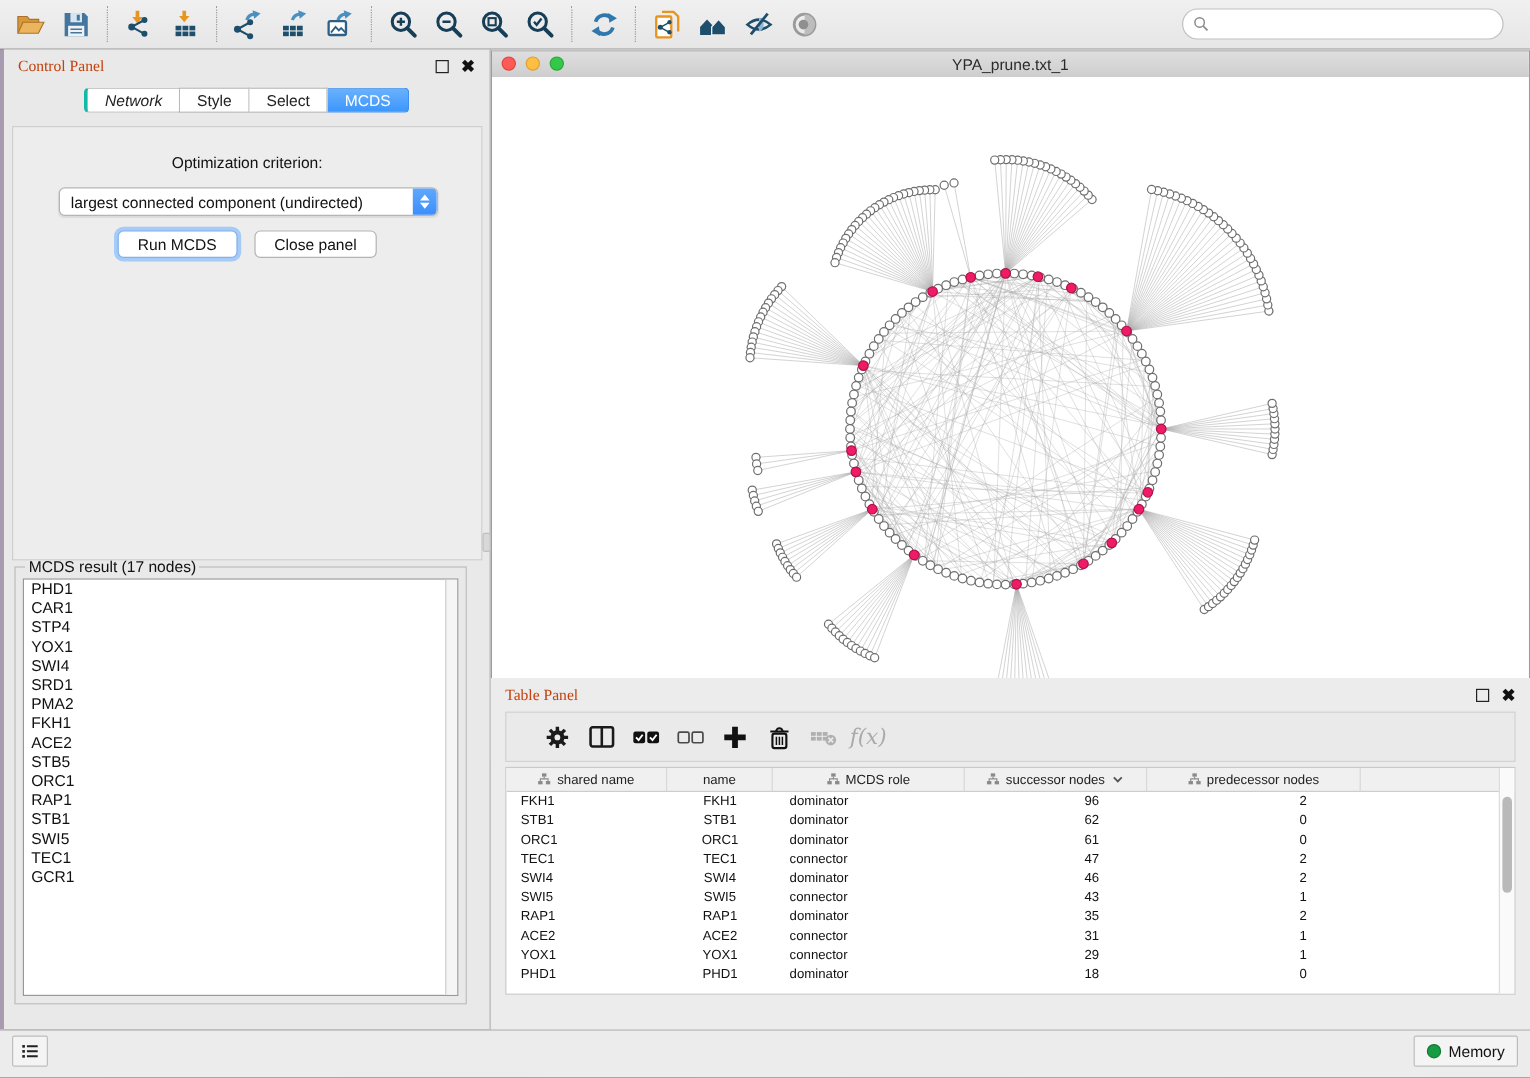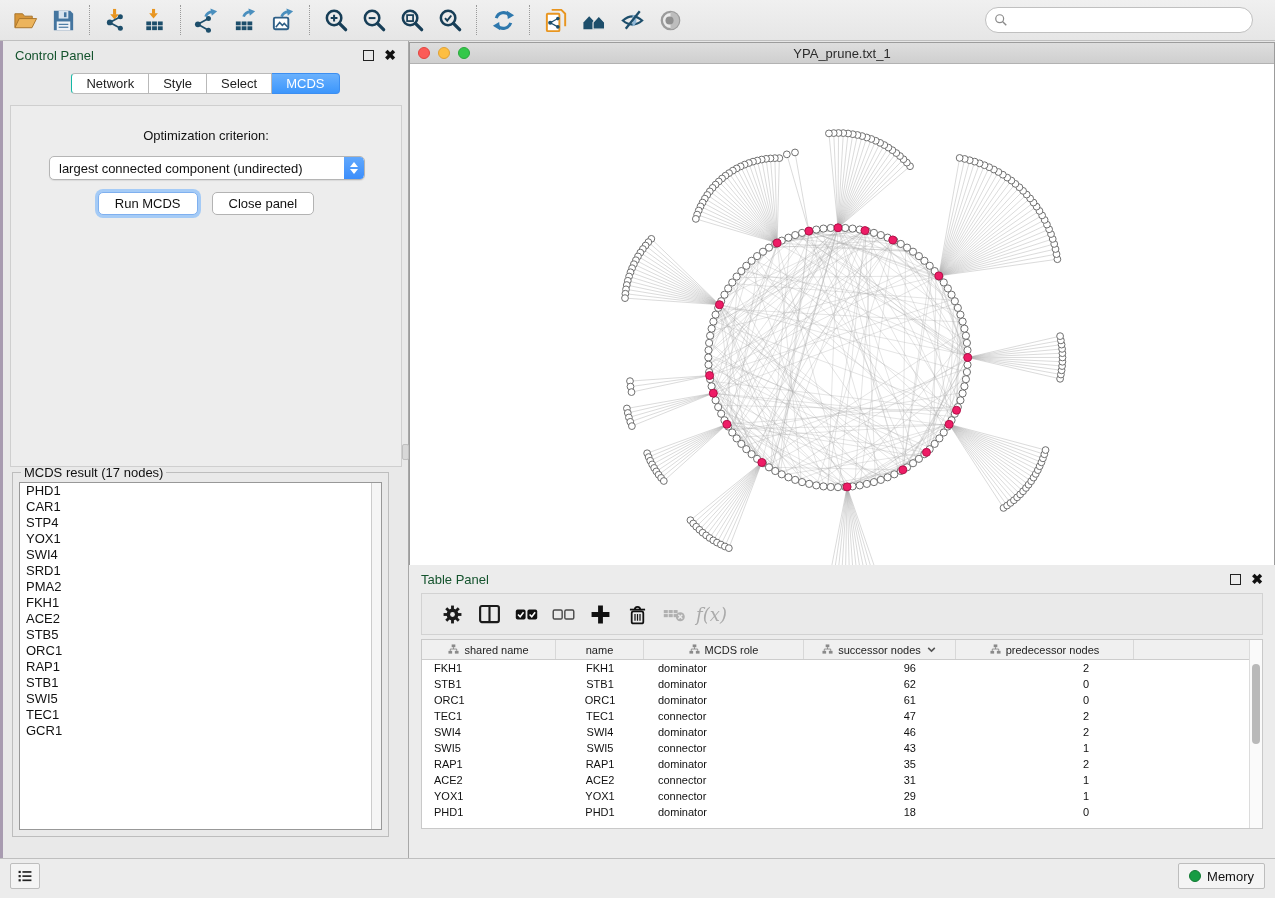--- a/index.html
+++ b/index.html
@@ -21,29 +21,29 @@
 
   
   .strip-left { position:absolute; left:0; top:41px; width:3px; height:851px; background:#a89bb0; }
   .strip-bottom { position:absolute; left:0; top:892px; width:1275px; height:6px;
     background:linear-gradient(90deg,#203d5f,#16304f 30%,#254468 60%,#16304f); }
 
   
   .control-panel { position:absolute; left:3px; top:41px; width:406px; height:817px;
     background:#e9e9e9; border-right:1px solid #a8a8a8; }
   .panel-head { height:28px; display:flex; align-items:center; padding:0 12px; }
-  .panel-title { font-size:13px; color:#14532d; }
+  .panel-title { font-size:13px; color:#c2410c;font-family:Liberation Serif, serif; }
   .panel-head .win-btns { margin-left:auto; display:flex; align-items:center; gap:10px; }
   .float-btn { width:11px; height:11px; border:1.6px solid #222; background:transparent; }
   .close-btn { font-size:14px; font-weight:bold; color:#111; line-height:11px; }
 
   .seg-tabs { display:flex; justify-content:center; margin-top:4px; position:relative; z-index:2; }
   .seg-tab { height:21px; padding:0 14px; background:#fff; border:1px solid #b9b9b9; border-left:none;
     font-size:13px; color:#222; display:flex; align-items:center; }
-  .seg-tab:first-child { border-left:1px solid #14b8a6; border-radius:4px 0 0 4px; }
+  .seg-tab:first-child { border-left:3px solid #14b8a6; border-radius:4px 0 0 4px;font-style:italic; }
   .seg-tab:last-child { border-radius:0 4px 4px 0; }
   .seg-tab.active { background:linear-gradient(#6ab1fd,#3c96fc); border-color:#3c8ef0; color:#fff; }
 
   .cp-inner { position:absolute; left:7px; top:64px; width:392px; height:362px;
     background:#ededed; border:1px solid #cfcfcf; }
   .opt-label { text-align:center; margin-top:22px; font-size:13px; color:#111; }
   .select { position:absolute; left:38px; top:50px; width:316px; height:24px; background:#fff;
     border:1px solid #b5b5b5; border-radius:5px; display:flex; align-items:center; overflow:hidden;
     box-shadow:0 1px 1px rgba(0,0,0,.08); }
   .select .sel-text { flex:1; font-size:13px; color:#111; padding-left:9px; white-space:nowrap; }
@@ -76,21 +76,21 @@
   .light { width:12px; height:12px; border-radius:50%; }
   .light.red { background:#fc5b57; border:1px solid #e2443f; }
   .light.yellow { background:#fdbe41; border:1px solid #e0a135; }
   .light.green { background:#34c84a; border:1px solid #2aa73c; }
   .net-canvas { position:absolute; left:0; top:21px; right:0; bottom:0; background:#fff; }
   .net-canvas svg { width:100%; height:100%; display:block; }
 
   
   .table-panel { position:absolute; left:0; top:524px; width:866px; height:293px; background:#ececec; }
   .tp-toolbar { position:absolute; left:12px; top:28px; width:842px; height:42px;
-    background:#eaeaea; border:1px solid #d2d2d2; display:flex; align-items:center; padding-left:12px; }
+    background:#eaeaea; border:1px solid #d2d2d2; display:flex; align-items:center; padding-left:24px; }
   .tpt-btn { width:37px; height:34px; display:flex; align-items:center; justify-content:center; }
   .tpt-btn svg { width:25px; height:25px; }
   .tpt-fx { font-family:"DejaVu Serif", serif; font-style:italic; font-size:18px; color:#aaa; padding:0 4px; }
 
   .data-table { position:absolute; left:12px; top:74px; width:842px; height:190px;
     background:#fff; border:1px solid #c9c9c9; overflow:hidden; }
   .dt-header { display:flex; height:20px; background:#f0f0f0; border-bottom:1px solid #cdcdcd; }
   .dt-hcell { display:flex; align-items:center; justify-content:center; gap:5px; font-size:11px; color:#222;
     border-right:1px solid #d8d8d8; height:100%; }
   .dt-hcell svg { width:11px; height:11px; flex:0 0 auto; }

